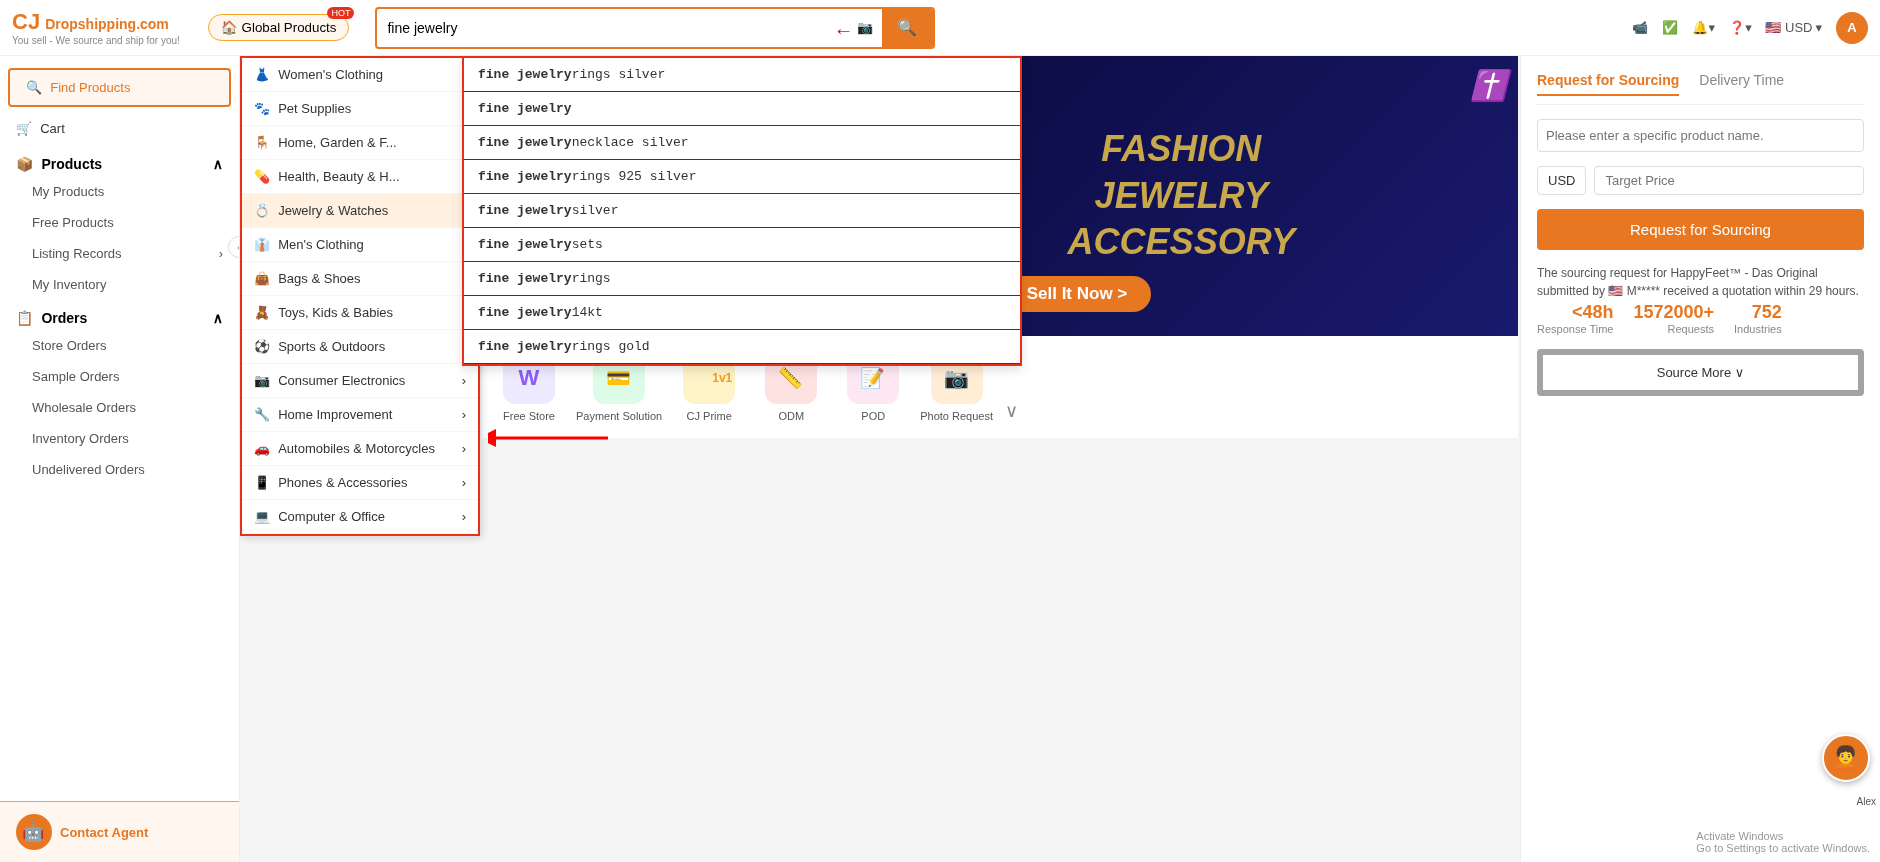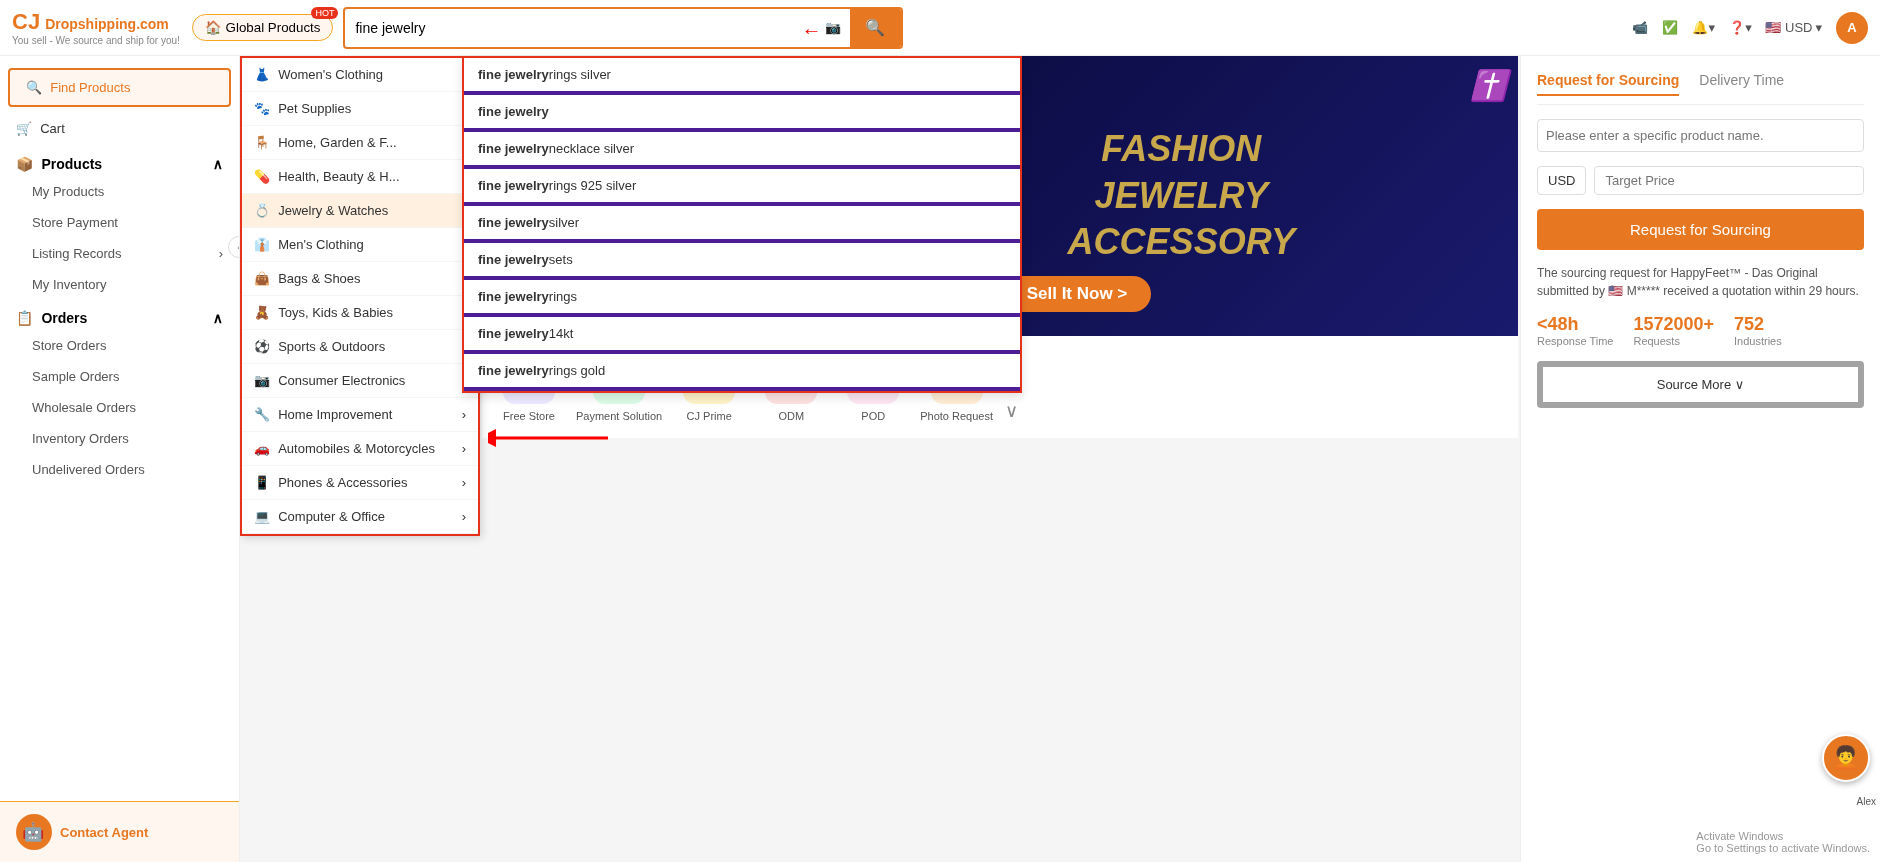--- a/index.html
+++ b/index.html
@@ -6,21 +6,21 @@
     body { font-family: Arial, sans-serif; font-size: 13px; background: #f5f5f5; overflow: hidden; }
 
     
     .topnav {
       height: 56px;
       background: #fff;
       border-bottom: 1px solid #eee;
       display: flex;
       align-items: center;
       padding: 0 12px;
-      gap: 10px;
+      gap: 26px;
       position: relative;
       z-index: 100;
     }
     .logo-area {
       display: flex;
       flex-direction: column;
       min-width: 170px;
     }
     .logo-text { font-size: 18px; font-weight: bold; color: #e87722; }
     .logo-sub { font-size: 10px; color: #888; }
@@ -111,22 +111,22 @@
     
     .search-dropdown {
       position: absolute; top: 56px; left: 462px;
       width: 560px; background: #fff;
       border: 1px solid #ddd; border-top: none;
       z-index: 200; box-shadow: 0 4px 10px rgba(0,0,0,0.12);
       
       border: 2px solid #e8311a;
     }
     .search-dropdown-item {
-      padding: 9px 14px; cursor: pointer; border-bottom: 4px solid #4c1d95;
-      font-size: 13px; color: #333;
+      padding: 9px 14px; cursor: pointer; border-bottom: 1px solid #4c1d95;
+      font-size: 13px; color: #333; font-family: Liberation Mono, monospace;
     }
     .search-dropdown-item .bold-part { font-weight: bold; }
 
     
     .right-panel {
       position: absolute; right: 0; top: 0; width: 360px;
       background: #fff; border-left: 1px solid #eee;
       height: 100%; overflow-y: auto; padding: 16px;
     }
     .right-panel-tabs {
@@ -149,26 +149,26 @@
     .price-input {
       flex: 1; border: 1px solid #ddd; border-radius: 4px;
       padding: 6px 10px; font-size: 13px; color: #aaa; outline: none;
     }
     .sourcing-btn {
       width: 100%; background: #e87722; color: #fff;
       border: none; border-radius: 4px; padding: 12px;
       font-size: 15px; cursor: pointer; margin-bottom: 14px;
     }
     .sourcing-note {
-      font-size: 12px; color: #555; line-height: 1.5; margin-bottom: 14px;
+      font-size: 12px; color: #555; line-height: 1.5; margin-bottom: 2px;
     }
     .stats-row {
       display: flex; gap: 20px; margin-bottom: 14px;
     }
-    .stat-item { text-align: left; }
+    .stat-item { text-align: right; }
     .stat-value { font-size: 18px; font-weight: bold; color: #e87722; }
     .stat-label { font-size: 11px; color: #888; }
     .source-more-btn {
       width: 100%; border: 6px solid #a3a3a3; border-radius: 4px;
       padding: 10px; background: #fff; cursor: pointer; font-size: 13px;
       color: #333; display: flex; align-items: center; justify-content: center; gap: 6px;
     }
 
     
     .center-content {
@@ -321,21 +321,21 @@
       <div style="display:flex;align-items:center;gap:8px;">
         <span>📦</span>
         <span>Products</span>
       </div>
       <span>∧</span>
     </div>
     <div class="sidebar-sub-item">
       <span>My Products</span>
     </div>
     <div class="sidebar-sub-item">
-      <span>Store Payment</span>
+      <span>Free Products</span>
     </div>
     <div class="sidebar-sub-item">
       <span>Listing Records</span>
       <span>›</span>
     </div>
     <div class="sidebar-sub-item">
       <span>My Inventory</span>
     </div>
 
     <div class="sidebar-section-label">

